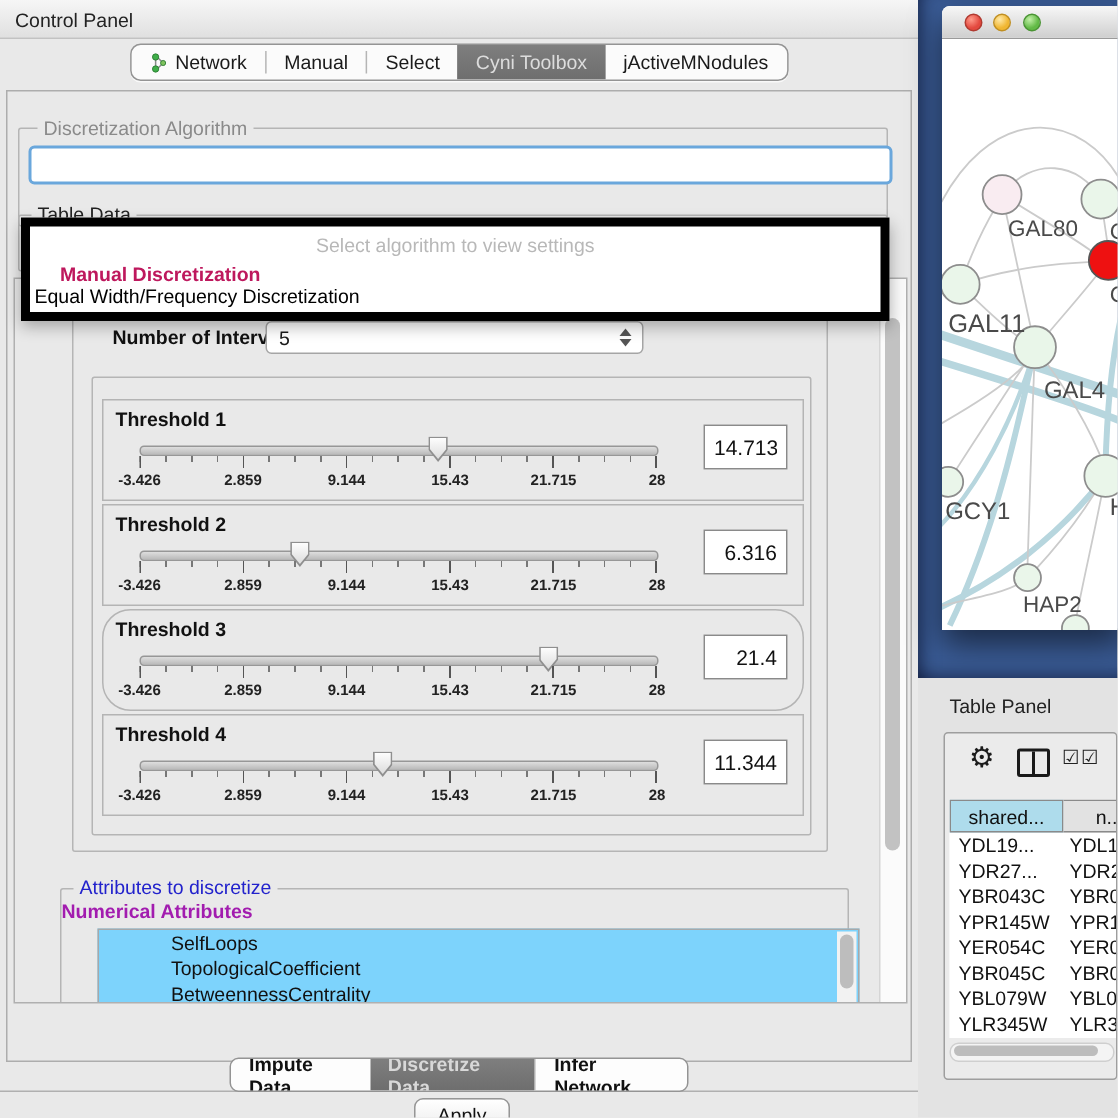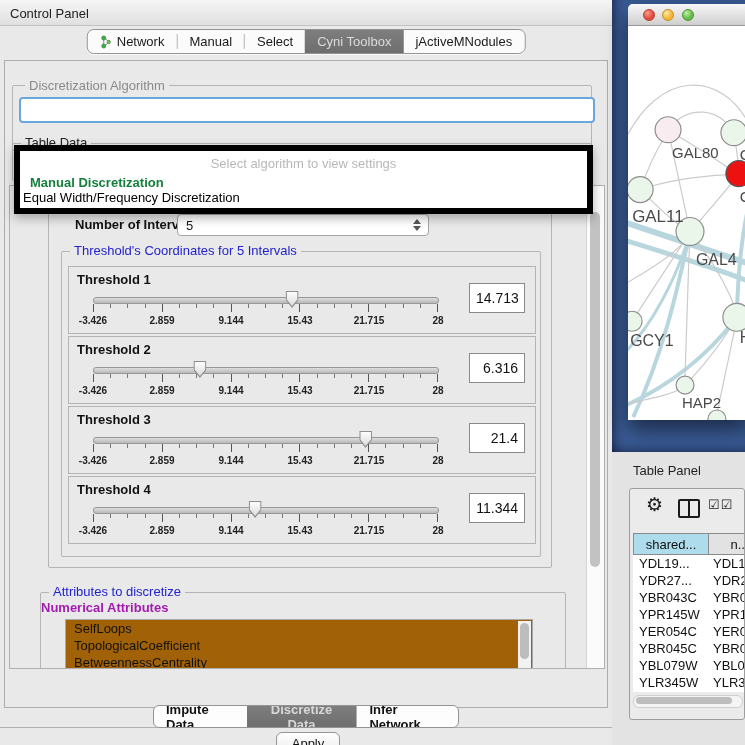--- a/index.html
+++ b/index.html
@@ -24,21 +24,21 @@
     border:1px solid #adadad;background:#e9e9e9;}
   .groupbox{position:absolute;border:1px solid #b5b5b5;border-radius:2px;}
   .gb-label{position:absolute;background:#e9e9e9;padding:0 4px;font-size:13px;line-height:14px;}
   
   .algo-combo{position:absolute;left:16px;top:96px;width:570px;height:22px;background:#fff;
     border:2px solid #6aa7dc;border-radius:4px;}
   
   .popup{position:absolute;left:9px;top:84px;width:567px;height:57px;background:#fff;
     border:6px solid #000000;box-shadow:0 4px 10px rgba(0,0,0,.3);z-index:10;}
   .popup-hint{position:absolute;left:0;right:0;top:5px;text-align:center;font-size:13px;color:#b8b8b8;}
-  .popup-opt1{position:absolute;left:10px;top:24px;font-size:13px;font-weight:bold;color:#15803d;}
+  .popup-opt1{position:absolute;left:20px;top:24px;font-size:13px;font-weight:bold;color:#be185d;}
   .popup-opt2{position:absolute;left:3px;top:39px;font-size:13px;color:#000;}
   
   .combo{position:absolute;background:#fff;border:1px solid #a5a5a5;border-radius:4px;
     font-size:13px;display:flex;align-items:center;padding-left:8px;box-sizing:border-box;}
   .spinner{position:absolute;right:7px;top:50%;transform:translateY(-50%);
     display:flex;flex-direction:column;gap:2px;}
   .spin-up{width:0;height:0;border-left:4px solid transparent;border-right:4px solid transparent;
     border-bottom:5px solid #555;}
   .spin-dn{width:0;height:0;border-left:4px solid transparent;border-right:4px solid transparent;
     border-top:5px solid #555;}
@@ -60,34 +60,34 @@
   .ticks-minor{position:absolute;left:0;top:13px;width:345px;height:4px;
     background:repeating-linear-gradient(to right,#777 0 1px,transparent 1px 17.2px);}
   .ticks-major{position:absolute;left:0;top:13px;width:345px;height:8px;
     background:repeating-linear-gradient(to right,#555 0 1px,transparent 1px 68.8px);}
   .tick-labels{position:absolute;left:0;top:24px;width:345px;height:12px;}
   .tick-labels span{position:absolute;transform:translateX(-50%);font-size:10px;font-weight:bold;color:#222;white-space:nowrap;}
   .valbox{position:absolute;right:10px;top:16px;width:56px;height:30px;border:1px solid #8a8a8a;
     background:#fff;font-family:"Liberation Sans",sans-serif;font-size:14px;text-align:right;
     padding:0 6px;box-sizing:border-box;color:#111;}
   
-  .attr-list{position:absolute;left:24px;top:26px;width:466px;height:60px;background:#a16207;
-    border:1px solid #a8a8a8;overflow:hidden;font-size:13px;}
+  .attr-list{position:absolute;left:24px;top:26px;width:466px;height:60px;background:#7dd3fc;
+    border:1px solid #a8a8a8;overflow:hidden;font-size:13px;padding-left:40px;}
   .attr-item{padding-left:8px;line-height:17px;color:#111;}
   .attr-sb{position:absolute;right:1px;top:1px;width:13px;height:58px;background:#f2f2f2;}
   .attr-sb-thumb{position:absolute;left:2px;top:2px;width:9px;height:36px;border-radius:5px;background:#bdbdbd;}
   .applybtn{position:absolute;left:271px;top:671px;width:62px;height:20px;border:1px solid #969696;
     border-radius:6px;background:linear-gradient(#ffffff,#ececec);font-size:13px;color:#111;
     display:flex;align-items:center;justify-content:center;}
   .bottomline{position:absolute;left:0;top:727px;width:612px;height:1px;background:#b0b0b0;}
   .btabs{position:absolute;top:705px;left:50%;transform:translateX(-50%);display:inline-flex;
     height:21px;border:1px solid #949494;border-radius:6px;background:#fdfdfd;overflow:hidden;}
   .btab{display:flex;align-items:center;padding:0 12px;font-size:13px;font-weight:bold;color:#111;border-left:1px solid #b0b0b0;}
   .btab:first-child{border-left:none;}
-  .btab.sel{background:linear-gradient(#7e7e7e,#6e6e6e);color:#d8d8d8;border-left:none;text-align:center;}
+  .btab.sel{background:linear-gradient(#7e7e7e,#6e6e6e);color:#d8d8d8;border-left:none;}
   
   .desktop{position:absolute;left:612px;top:0;width:133px;height:452px;background:#3b5d98;
     box-shadow:inset 10px 0 12px -8px rgba(0,0,20,.55), inset 0 -10px 12px -8px rgba(0,0,20,.45);}
   .netwin{position:absolute;left:628px;top:4px;width:121px;height:416px;background:#fff;
     border-radius:5px 0 0 0;box-shadow:0 10px 22px rgba(0,0,0,.55);overflow:hidden;}
   .netwin-tb{position:absolute;left:0;top:0;width:100%;height:21px;
     background:linear-gradient(#f7f7f7,#cfcfcf);border-bottom:1px solid #9a9a9a;border-radius:5px 0 0 0;}
   .light{position:absolute;top:5px;width:12px;height:12px;border-radius:50%;box-sizing:border-box;}
   .lred{left:15px;background:radial-gradient(circle at 35% 30%,#ff9a8a,#e3493f 60%);border:1px solid #b03a30;}
   .lyellow{left:34px;background:radial-gradient(circle at 35% 30%,#ffe9a8,#f0b632 60%);border:1px solid #c08f22;}
@@ -183,21 +183,20 @@
         <span style="position:absolute;left:26px;top:22px;font-size:13px;font-weight:bold;color:#111;">Number of Intervals</span>
         <div class="combo" style="left:128px;top:19px;width:252px;height:22px;">
           <span>5</span>
           <span class="spinner">
               <span class="spin-up"></span>
               <span class="spin-dn"></span>
             </span>
         </div>
 
         <div class="groupbox" style="left:12px;top:56px;width:478px;height:304px;">
-          <span class="gb-label" style="left:8px;top:-8px;color:#2222cc;">Threshold's Coordinates for 5 Intervals</span>
 
           <div class="thr" style="top:14px;">
             <div class="thr-label">Threshold 1</div>
             <div class="slider">
               <div class="track"></div>
               <div class="thumb" style="left: 57.7%;">
                   <div class="thumb-in"></div>
                 </div>
               <div class="ticks-minor"></div>
               <div class="ticks-major"></div>
@@ -227,21 +226,21 @@
                 <span style="left:20%">2.859</span>
                 <span style="left:40%">9.144</span>
                 <span style="left:60%">15.43</span>
                 <span style="left:80%">21.715</span>
                 <span style="left:100%">28</span>
               </div>
             </div>
             <input class="valbox" readonly="" value="6.316" style="">
           </div>
 
-          <div class="thr" style="top:154px;">
+          <div class="thr" style="top:154px;border-radius:19px;">
             <div class="thr-label">Threshold 3</div>
             <div class="slider">
               <div class="track"></div>
               <div class="thumb" style="left: 79%;">
                   <div class="thumb-in"></div>
                 </div>
               <div class="ticks-minor"></div>
               <div class="ticks-major"></div>
               <div class="tick-labels">
                 <span style="left:0%">-3.426</span>

